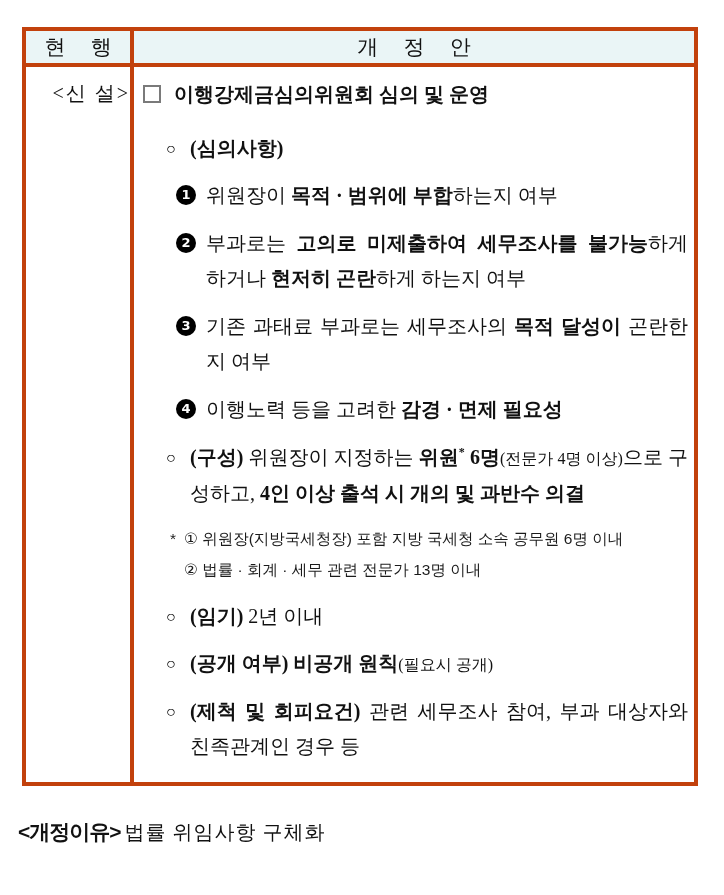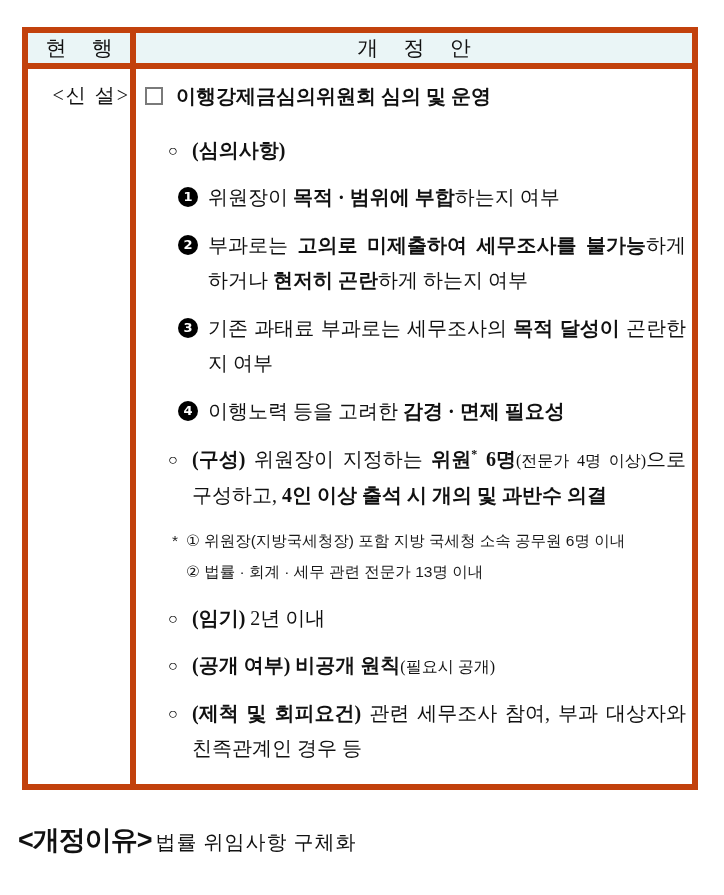--- a/index.html
+++ b/index.html
@@ -26,21 +26,21 @@
 
   
   table.rev-table {
     border-collapse: collapse;
     margin: 15px 0 0 22px;
     width: 676px;
     table-layout: fixed;
     border: 2px solid #000;
   }
   .rev-table th, .rev-table td {
-    border: 6px solid #c2410c;
+    border: 4px solid #c2410c;
     vertical-align: top;
   }
   .rev-table thead th {
     background: #eaf5f6;
     height: 36px;
     font-size: 21px;
     font-weight: normal;
     text-align: center;
     vertical-align: middle;
     letter-spacing: 10px;
@@ -111,21 +111,21 @@
     color: #1a1a1a;
     text-align: left;
   }
   .fn-star { flex: 0 0 14px; }
   .fn-lines { flex: 1 1 auto; }
 
   
   .footer-line { margin: 32px 0 0 18px; white-space: nowrap; }
   .reason-label {
     font-family: "Liberation Sans", "DejaVu Sans", sans-serif;
-    font-size: 27px;
+    font-size: 21px;
     font-weight: bold;
     letter-spacing: -1px;
     margin-top: 23px;
   }
   .reason-text { font-size: 20px; letter-spacing: 1px; font-family: Liberation Serif, serif; }
 </style>
 </head>
 <body>
 
 <div class="page">

